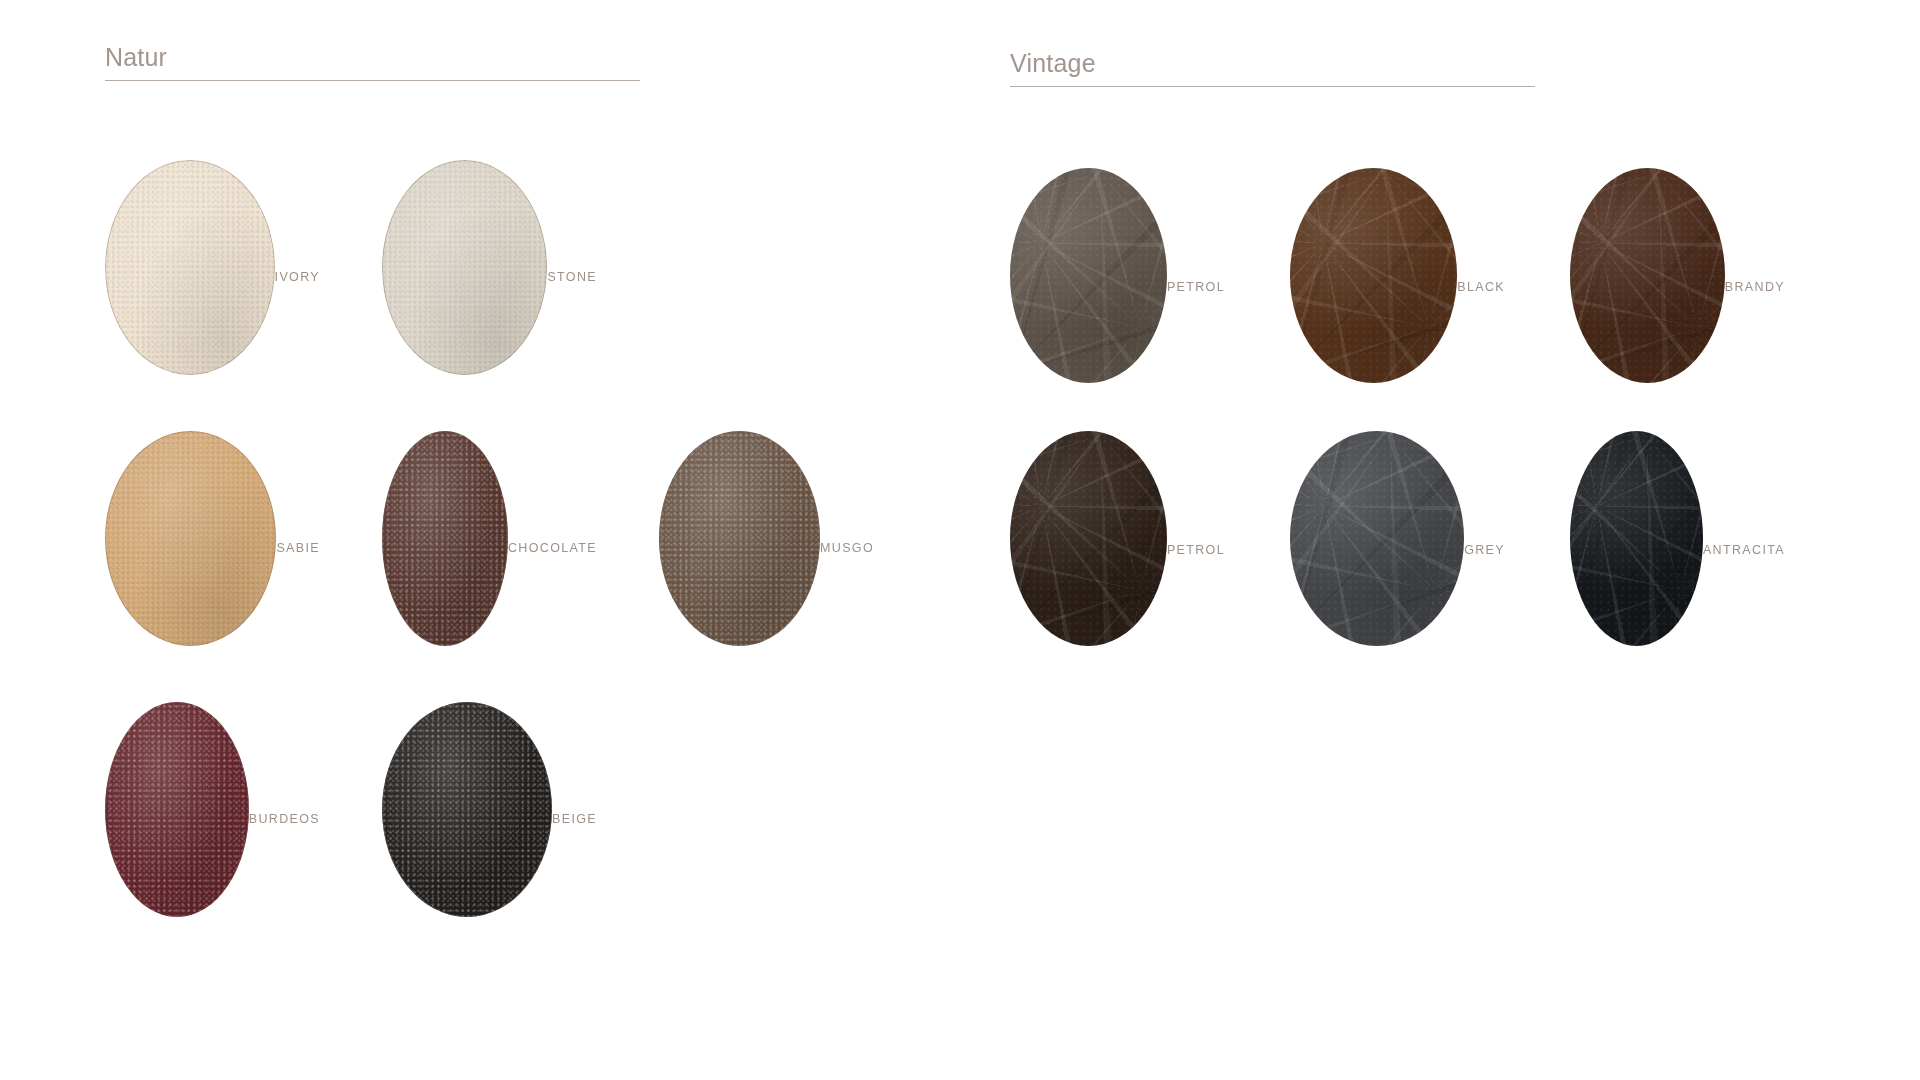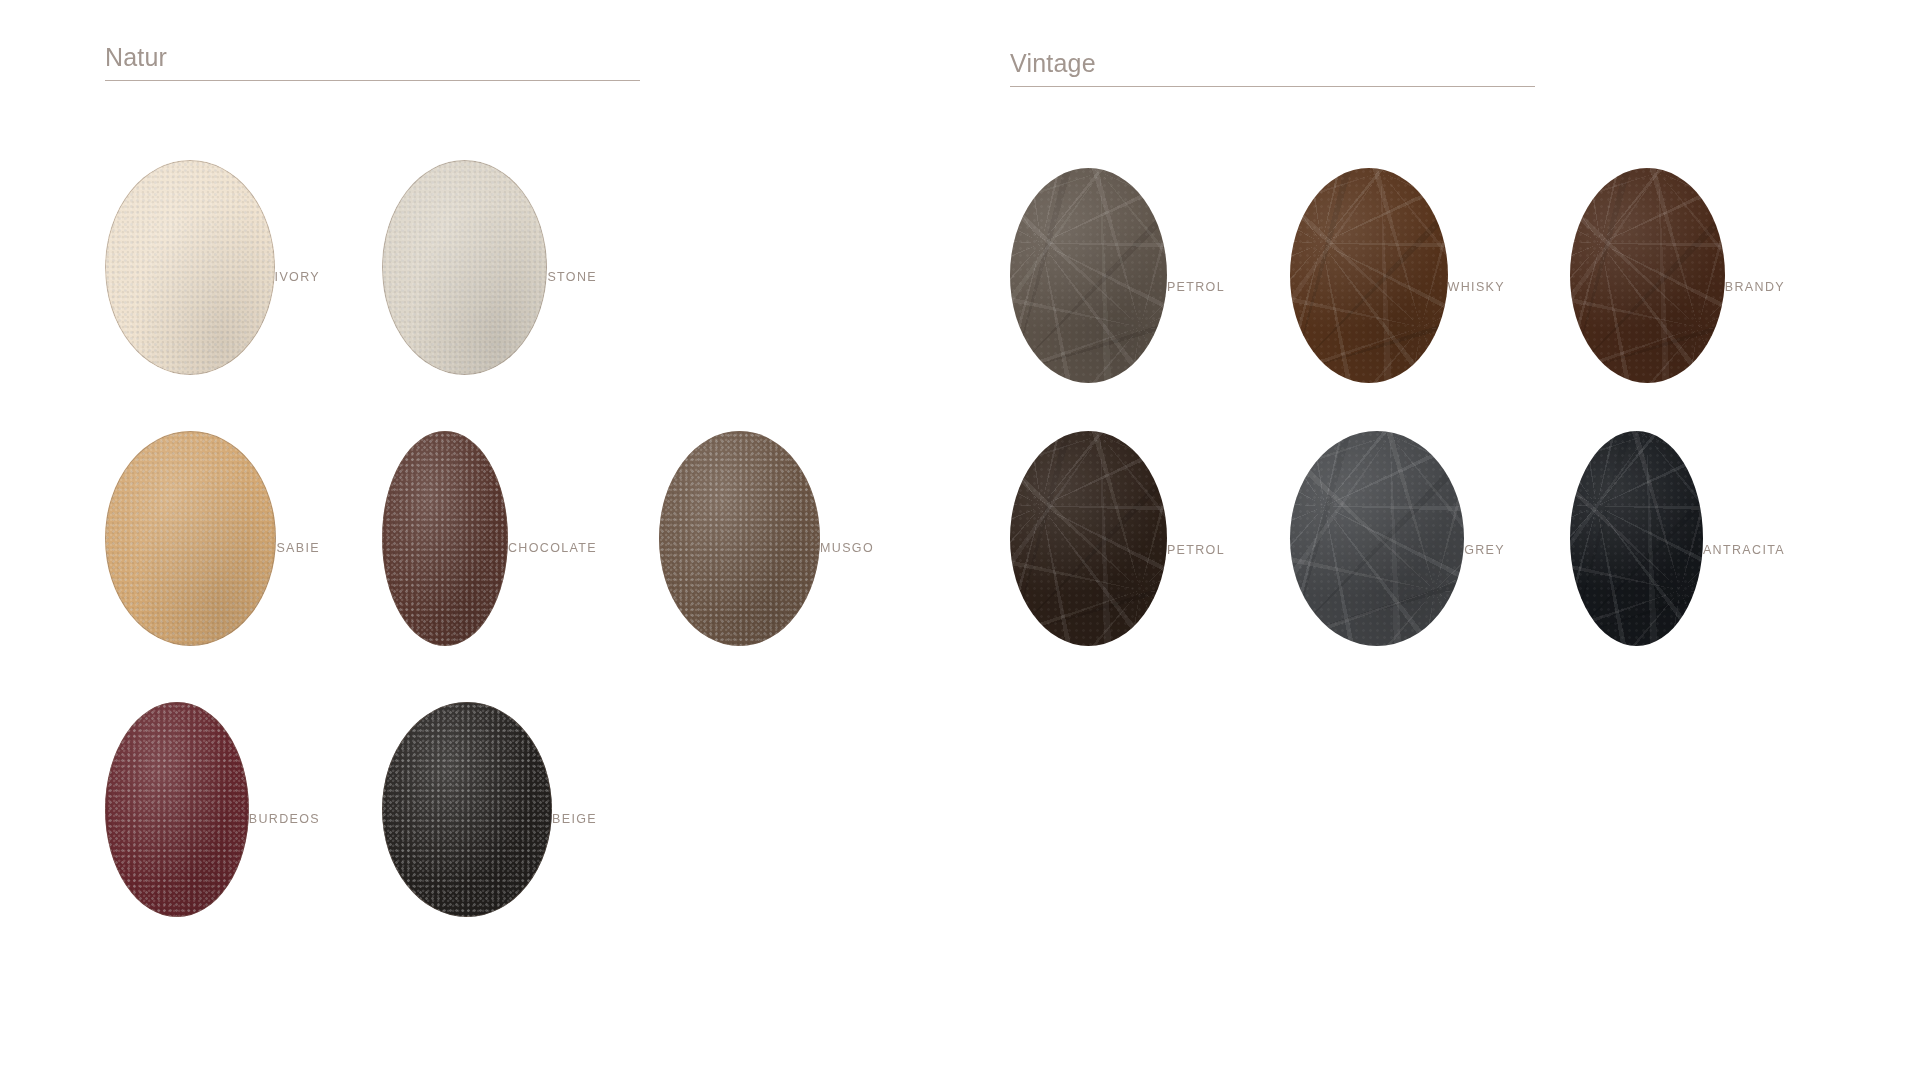--- a/index.html
+++ b/index.html
@@ -165,21 +165,21 @@
       <div class="group-rule"></div>
     </div>
     <div class="rows">
         <div class="row">
           <div class="swatch">
             <div class="disc vintage-tex" style="background-color: rgb(96, 86, 76);"></div>
             <div class="label">PETROL</div>
           </div>
           <div class="swatch">
             <div class="disc vintage-tex" style="background-color: rgb(88, 52, 28);"></div>
-            <div class="label">WHISKY</div>
+            <div class="label">BLACK</div>
           </div>
           <div class="swatch">
             <div class="disc vintage-tex" style="background-color: rgb(74, 42, 26);"></div>
             <div class="label">BRANDY</div>
           </div>
         </div>
         <div class="row">
           <div class="swatch">
             <div class="disc vintage-tex" style="background-color: rgb(46, 33, 25);"></div>
             <div class="label">PETROL</div>

